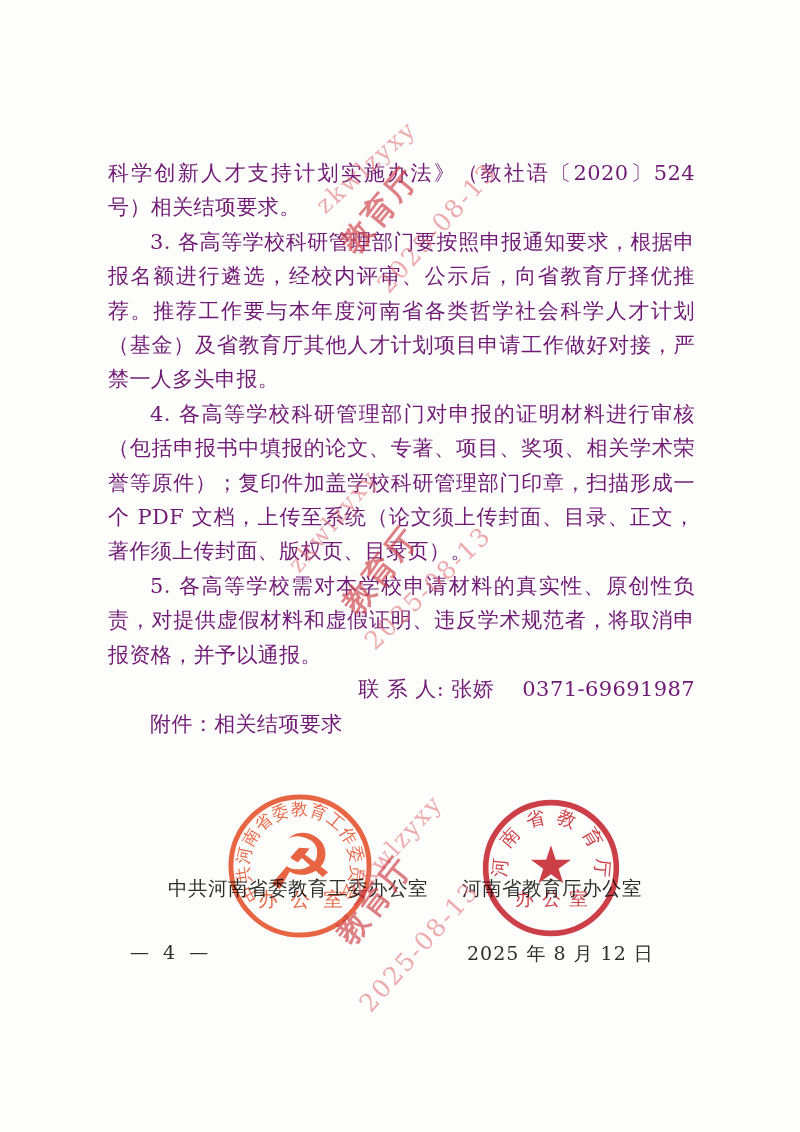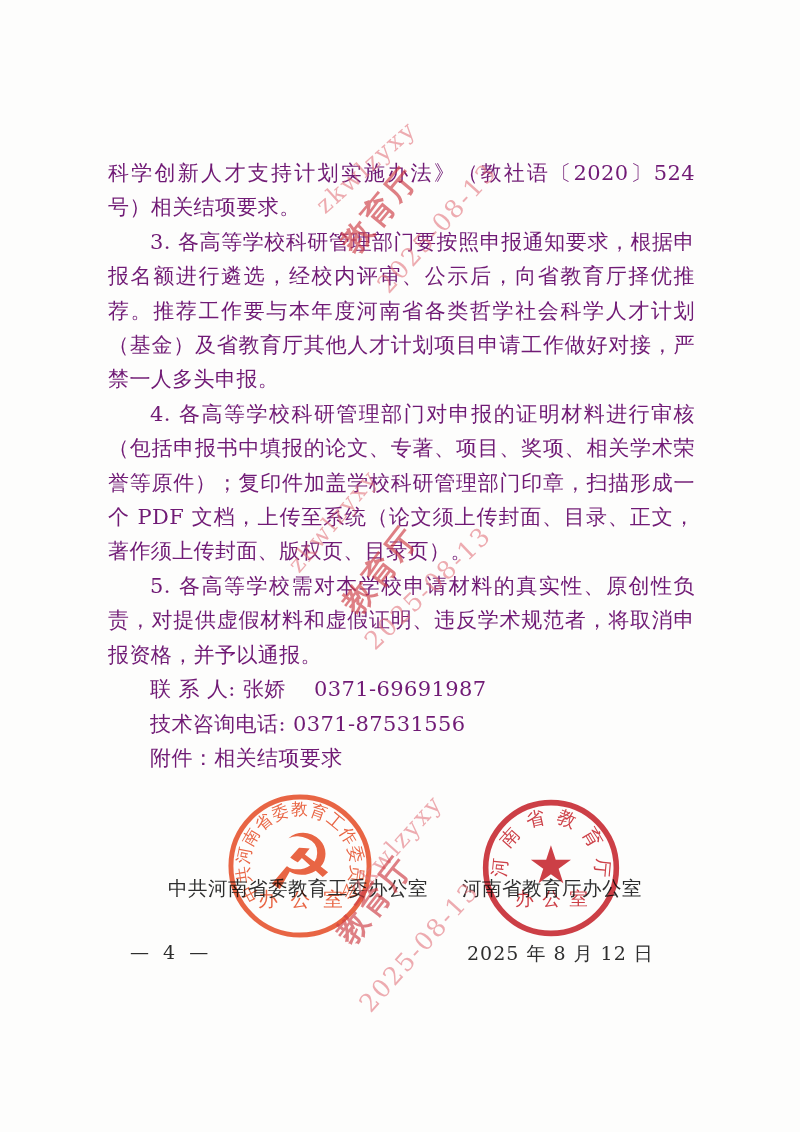--- a/index.html
+++ b/index.html
@@ -14,21 +14,21 @@
   
   .body-text{
     position:absolute;left:108px;top:156px;width:587px;
     font-size:21px;line-height:34.4px;color:#701a75;
     text-align:justify;letter-spacing:0.4px;
     z-index:2;
   }
   .body-text p{margin:0;padding:0;}
   .indent{text-indent:2em;}
   .noindent{text-indent:0;}
-  .pre{white-space:pre-wrap;text-align:left;}
+  .pre{white-space:pre-wrap;text-align:right;}
   .attachment{margin-top:34px;text-align:left;}
 
   
   .office{position:absolute;font-size:19.5px;color:#2e2e2e;letter-spacing:0.5px;z-index:2;white-space:nowrap;}
   .office-left{left:168px;top:875px;}
   .office-right{left:462px;top:875px;}
   .date-line{position:absolute;left:467px;top:909px;font-size:19px;color:#2e2e2e;letter-spacing:1px;z-index:2;white-space:nowrap;margin-top:32px;}
   .page-num{position:absolute;left:130px;top:941px;font-size:19px;color:#2e2e2e;letter-spacing:4px;z-index:2;white-space:nowrap;}
 
   
@@ -60,21 +60,20 @@
 <body>
 
 <div class="page">
 
   <div class="body-text">
     <p class="noindent">科学创新人才支持计划实施办法》（教社语〔2020〕524 号）相关结项要求。</p>
     <p class="indent">3. 各高等学校科研管理部门要按照申报通知要求，根据申报名额进行遴选，经校内评审、公示后，向省教育厅择优推荐。推荐工作要与本年度河南省各类哲学社会科学人才计划（基金）及省教育厅其他人才计划项目申请工作做好对接，严禁一人多头申报。</p>
     <p class="indent">4. 各高等学校科研管理部门对申报的证明材料进行审核（包括申报书中填报的论文、专著、项目、奖项、相关学术荣誉等原件）；复印件加盖学校科研管理部门印章，扫描形成一个 PDF 文档，上传至系统（论文须上传封面、目录、正文，著作须上传封面、版权页、目录页）。</p>
     <p class="indent">5. 各高等学校需对本学校申请材料的真实性、原创性负责，对提供虚假材料和虚假证明、违反学术规范者，将取消申报资格，并予以通报。</p>
     <p class="indent pre">联 系 人: 张娇    0371-69691987</p>
-    <p class="indent pre">技术咨询电话: 0371-87531556</p>
     <p class="indent attachment">附件：相关结项要求</p>
   </div>
 
   <span class="office office-right">河南省教育厅办公室</span>
   <span class="office office-left">中共河南省委教育工委办公室</span>
   <span class="date-line">2025 年 8 月 12 日</span>
   <span class="page-num">— 4 —</span>
 
   <span class="wm wm-id g1-id">zkwlzyxy</span>
   <span class="wm wm-dept g1-dept">教育厅</span>

